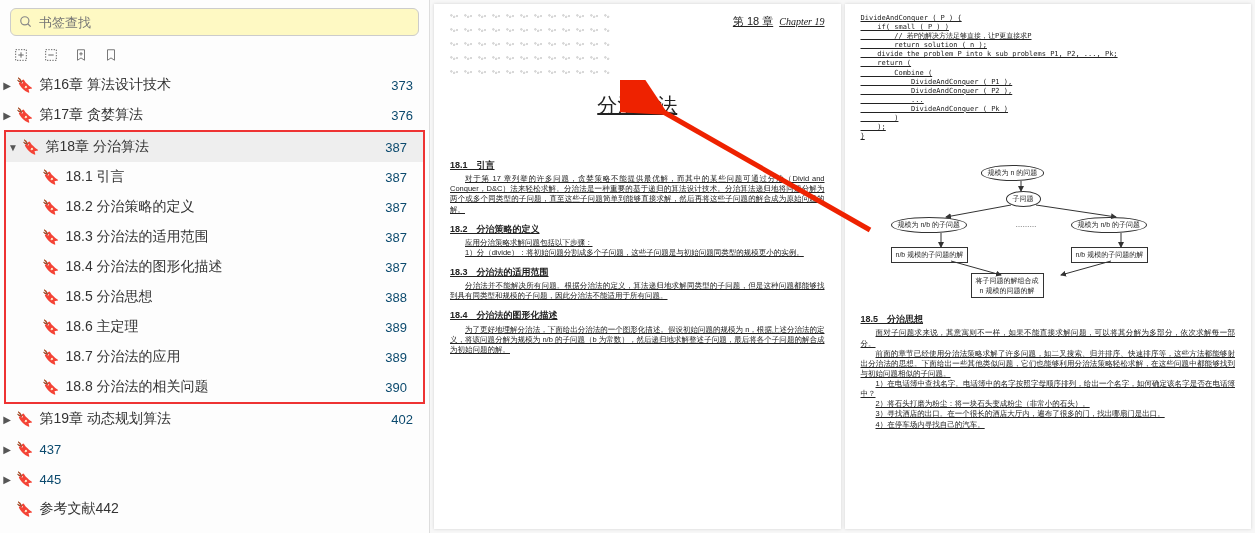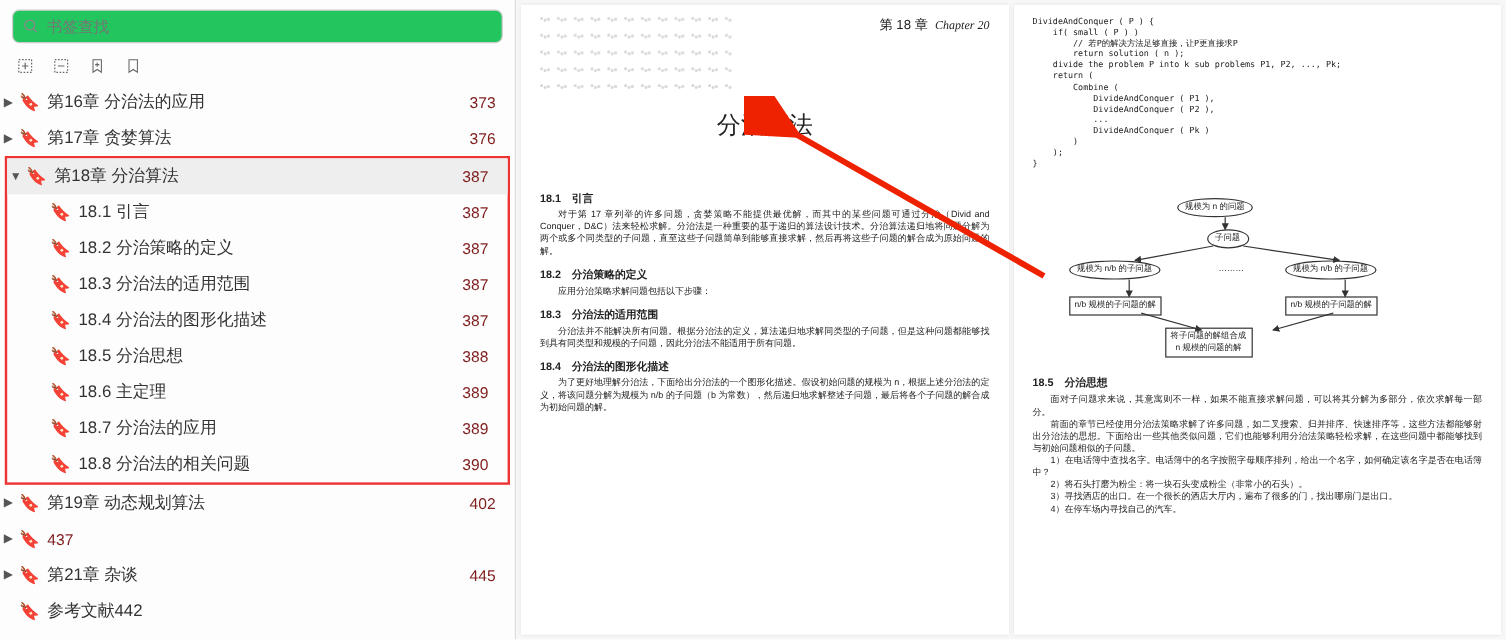--- a/index.html
+++ b/index.html
@@ -1,37 +1,37 @@
 <!DOCTYPE html>
 <html><head>
 <meta charset="utf-8">
 <style>
   * { box-sizing: border-box; margin: 0; padding: 0; }
   body { font-family: Arial, "Microsoft YaHei", sans-serif; background: #fff; width: 1255px; height: 533px; overflow: hidden; display: flex; }
   
   
   .sidebar { width: 430px; height: 533px; border-right: 1px solid #ddd; background: #fdfdfd; display:flex; flex-direction:column;}
-  .search-box { margin: 8px 10px 6px 10px; border: 1px solid #ccc; border-radius: 6px; height: 28px; display: flex; align-items: center; padding: 0 8px; background:#22c55e;}
+  .search-box { margin: 8px 10px 6px 10px; border: 1px solid #ccc; border-radius: 6px; height: 28px; display: flex; align-items: center; padding: 0 8px; background:#fef9c3;}
   .search-box svg { flex-shrink:0; }
   .search-box input { border: none; outline: none; flex: 1; font-size: 13px; margin-left: 6px; color:#333; background:transparent;}
   .toolbar { display: flex; gap: 12px; padding: 4px 12px 6px 12px; }
   .tool-icon { width: 18px; height:18px; display:flex; align-items:center; justify-content:center; cursor:pointer; color:#555;}
   .tree { flex:1; overflow:hidden; font-size: 14px; color:#333;}
   .row { display:flex; align-items:center; height: 30px; padding-right: 16px; cursor:pointer;}
   .row .arrow { width:14px; display:inline-block; text-align:center; color:#555; font-size:10px;}
   .row .bm { margin: 0 6px 0 2px; color:#888;}
   .row .label { flex:1; white-space:nowrap; overflow:hidden; text-overflow:ellipsis;}
-  .row .page { color:#7f1d1d; font-size:13px;}
+  .row .page { color:#0c4a6e; font-size:13px;}
   .highlight-box { border: 2px solid #e33; margin: 0 4px; }
   .child .row { padding-left: 34px; }
   .sel { background:#eee;}
   
   
   .content { flex:1; display:flex; background:#f7f7f7; padding: 4px; gap:4px; position:relative;}
-  .page-img { flex:1; background:#fff; box-shadow: 0 0 3px rgba(0,0,0,0.15); padding: 10px 16px; overflow:hidden; font-size:8px; color:#222; line-height:1.35;}
+  .page-img { flex:1; background:#fff; box-shadow: 0 0 3px rgba(0,0,0,0.15); padding: 10px 16px; overflow:hidden; font-size:8px; color:#222; line-height:1.35;text-decoration:underline;}
   
   .chap-header { text-align:right; margin-bottom:6px; font-size:9px;}
   .chap-title-row { display:flex; align-items:center; justify-content:flex-end; gap:6px;}
   .chap-title-row .cn { font-size:11px; }
   .chap-title-row .en { font-style:italic; font-family: cursive; font-size:10px;}
   .big-title { text-align:center; font-size:20px; margin: 8px 0 40px 0; font-weight:normal;}
   .dot-deco { float:left; width:160px; height:70px; background:
     radial-gradient(circle at 10% 10%, #666 1px, transparent 1.5px),
     radial-gradient(circle at 30% 20%, #666 1px, transparent 1.5px),
     radial-gradient(circle at 50% 15%, #666 1px, transparent 1.5px);
@@ -85,21 +85,21 @@
         <svg width="14" height="16" viewBox="0 0 24 24" fill="none" stroke="#666" stroke-width="1.5">
           <path d="M6 3h12v18l-6-4-6 4z"></path>
         </svg>
       </span>
   </div>
 
   <div class="tree">
     <div class="row">
       <span class="arrow">▶</span>
       <span class="bm">🔖</span>
-      <span class="label">第16章 分治法的应用</span>
+      <span class="label">第16章 算法设计技术</span>
       <span class="page">373</span>
     </div>
     <div class="row">
       <span class="arrow">▶</span>
       <span class="bm">🔖</span>
       <span class="label">第17章 贪婪算法</span>
       <span class="page">376</span>
     </div>
 
     <div class="highlight-box">
@@ -160,50 +160,50 @@
       <span class="page">402</span>
     </div>
     <div class="row">
       <span class="arrow">▶</span>
       <span class="bm">🔖</span>
       <span class="page">437</span>
     </div>
     <div class="row">
       <span class="arrow">▶</span>
       <span class="bm">🔖</span>
-      <span class="label">第21章 杂谈</span>
       <span class="page">445</span>
     </div>
     <div class="row">
       <span class="arrow"></span>
       <span class="bm">🔖</span>
       <span class="label">参考文献442</span>
       <span class="page"></span>
     </div>
   </div>
 </div>
 
 <div class="content">
 
   <div class="page-img">
     <div class="dot-deco"></div>
     <div class="chap-header">
       <div class="chap-title-row">
         <span class="cn">第 18 章</span>
-        <span class="en">Chapter 20</span>
+        <span class="en">Chapter 19</span>
       </div>
     </div>
     <div style="clear:both"></div>
     <div class="big-title">分治算法</div>
 
     <div class="sec-h">18.1　引言</div>
     <div class="para">对于第 17 章列举的许多问题，贪婪策略不能提供最优解，而其中的某些问题可通过分治（Divid and Conquer，D&amp;C）法来轻松求解。分治法是一种重要的基于递归的算法设计技术。分治算法递归地将问题分解为两个或多个同类型的子问题，直至这些子问题简单到能够直接求解，然后再将这些子问题的解合成为原始问题的解。</div>
 
     <div class="sec-h">18.2　分治策略的定义</div>
     <div class="para">应用分治策略求解问题包括以下步骤：</div>
+    <div class="para">1）分（divide）：将初始问题分割成多个子问题，这些子问题是与初始问题同类型的规模更小的实例。</div>
 
     <div class="sec-h">18.3　分治法的适用范围</div>
     <div class="para">分治法并不能解决所有问题。根据分治法的定义，算法递归地求解同类型的子问题，但是这种问题都能够找到具有同类型和规模的子问题，因此分治法不能适用于所有问题。</div>
 
     <div class="sec-h">18.4　分治法的图形化描述</div>
     <div class="para">为了更好地理解分治法，下面给出分治法的一个图形化描述。假设初始问题的规模为 n，根据上述分治法的定义，将该问题分解为规模为 n/b 的子问题（b 为常数），然后递归地求解整述子问题，最后将各个子问题的解合成为初始问题的解。</div>
   </div>
 
   <div class="page-img">
     <div class="code-block">DivideAndConquer ( P ) {

